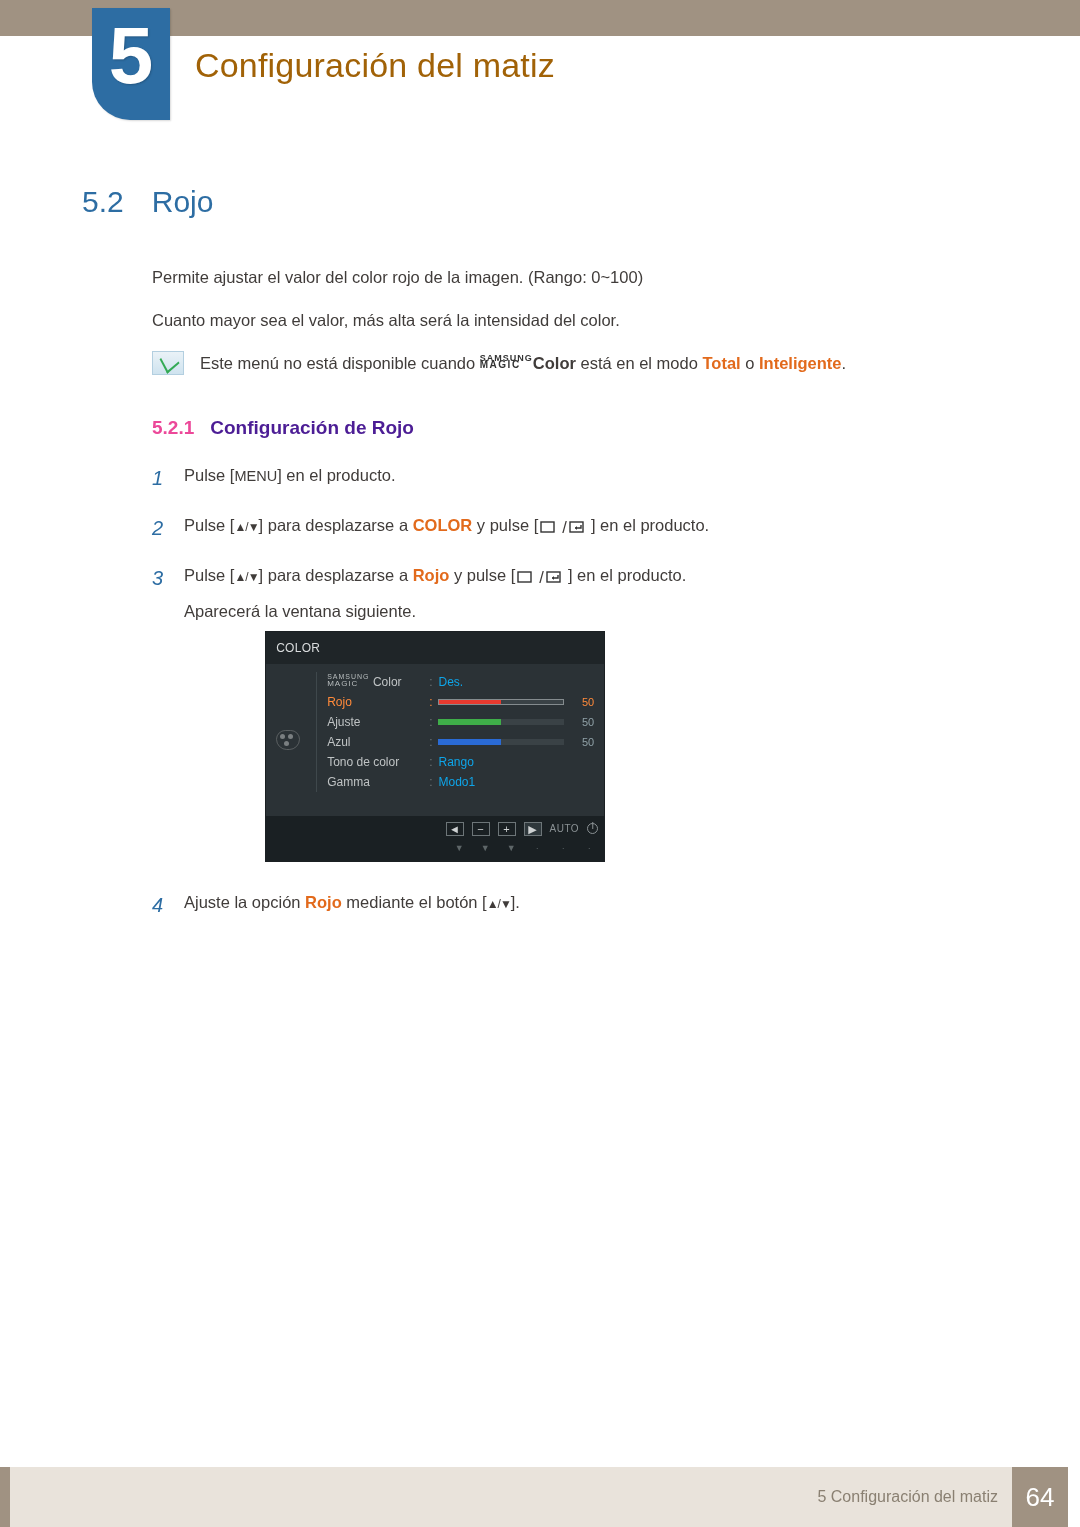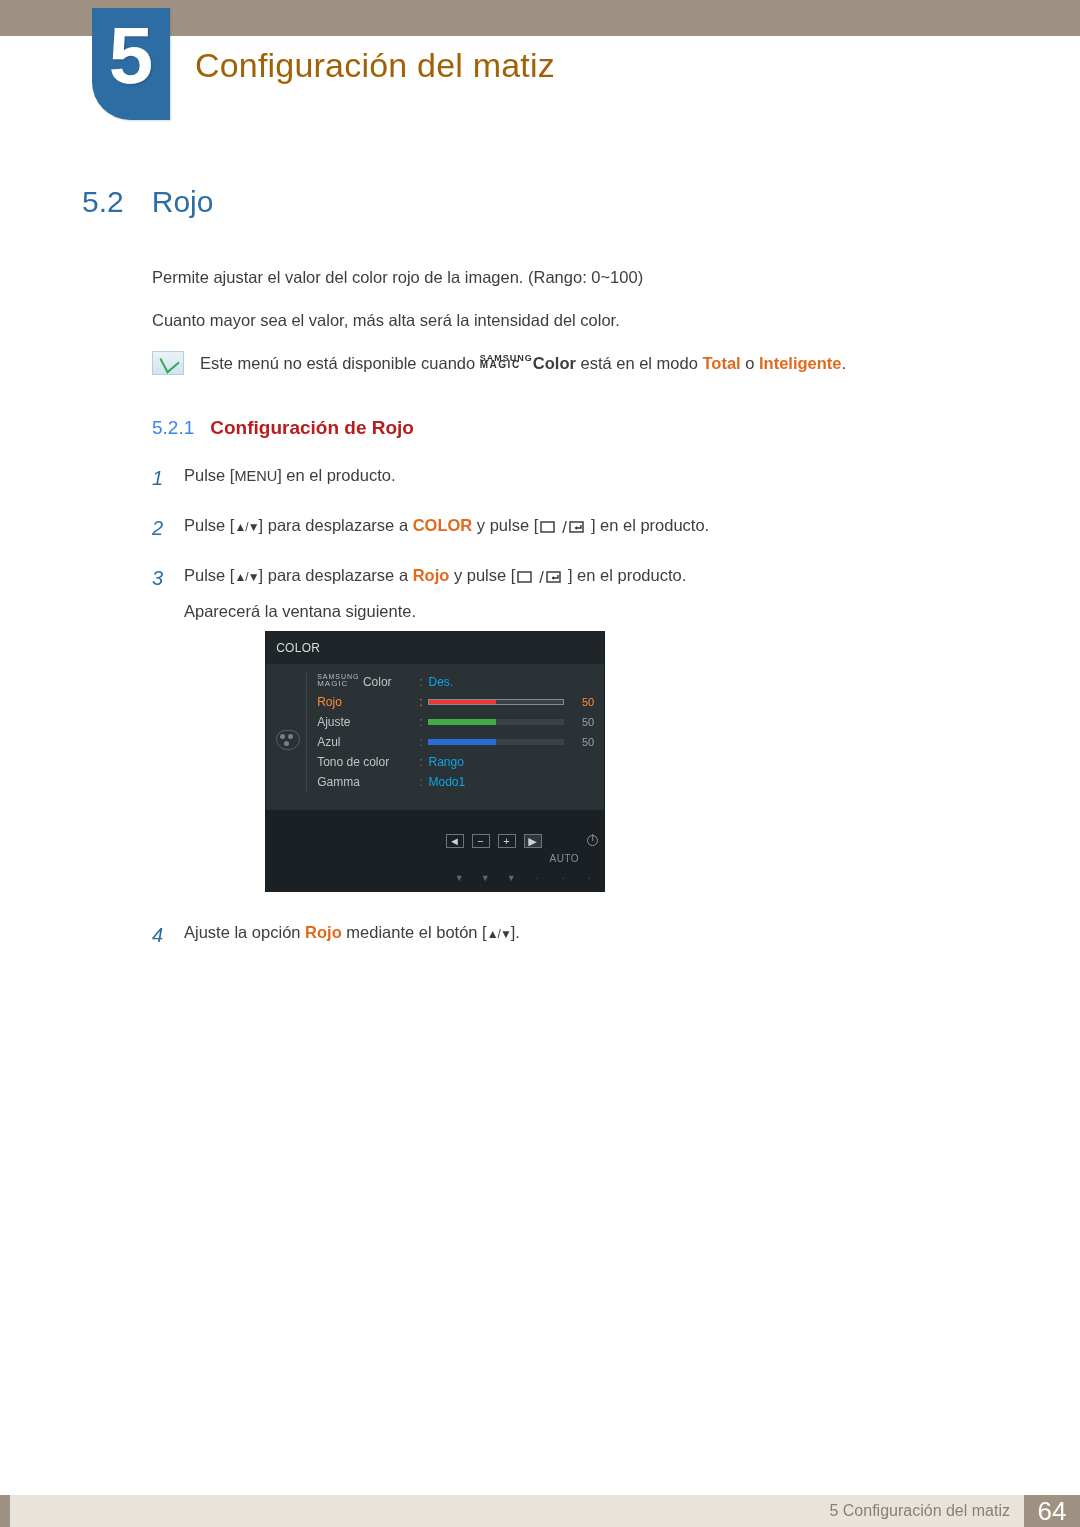--- a/index.html
+++ b/index.html
@@ -55,41 +55,41 @@
   }
   .note-icon::after {
     content:""; position:absolute; right:4px; bottom:2px;
     width:14px; height:14px; border-bottom:2px solid #3a5; border-left:2px solid #3a5;
     transform: rotate(-40deg) skewX(-12deg) translateY(-3px);
   }
   .magic-inline { font-size: 10px; letter-spacing:1.5px; font-weight:bold; color:#333; line-height:.6; display:inline-block; vertical-align:baseline; position:relative; top:-1px;}
   .magic-inline .t { font-size:9px; display:block; letter-spacing:1px;}
   .orange { color: #e26a1c; font-weight: 600; }
   .subsec-row { margin-left: 70px; margin-top: 42px; display:flex; gap:16px; align-items:baseline;}
-  .subsec-num { font-size: 19px; color:#3b82f6; font-weight:400; }
-  .subsec-title { font-size: 19px; color:#b91c1c; font-weight:600; }
+  .subsec-num { font-size: 19px; color:#ec4899; font-weight:700; }
+  .subsec-title { font-size: 19px; color:#4c1d95; font-weight:600; }
   ol.steps { margin-left: 70px; margin-top: 22px; list-style:none; font-size:16.5px; color:#403c3a;}
   ol.steps > li { display:flex; gap:14px; margin-bottom:16px; line-height:1.7; align-items:flex-start;}
   ol.steps .step-n { font-style: italic; color:#2d6da3; font-size:20px; width:18px; flex-shrink:0;}
   .kbd { font-family: Arial; font-size:14.5px;}
   .updown { font-size:12px; letter-spacing:-1px;}
   .src-ent {
     display:inline-flex; align-items:center; gap:2px; vertical-align:middle; margin:0 2px;
   }
   .src-ent svg { width:20px; height:14px; }
   .osd {
     margin: 6px auto 10px auto;
     width: 340px;
     background:#2b3236;
     color:#cfd2d3;
     font-size:12px;
     border:1px solid #1b2023;
   }
   .osd-header { padding:6px 10px; background:#1f2528; color:#d9dcdd; font-size:12px; letter-spacing:.3px;}
-  .osd-body { padding:8px 10px 18px 10px; display:flex; gap:0;}
+  .osd-body { padding:8px 10px 24px 10px; display:flex; gap:10px;}
   .osd-left { width:30px; padding-top:58px;}
   .osd-palette {
     width:24px; height:20px; border:1px solid #5a5f61; border-radius:12px 12px 14px 14px;
     position:relative;
   }
   .osd-palette::before{
     content:""; position:absolute; left:3px; top:3px; width:5px;height:5px;border-radius:50%; background:#7a7f81;
     box-shadow: 8px 0 #7a7f81, 4px 7px #7a7f81;
   }
   .osd-list { flex:1; border-left:1px solid #3f484c; padding-left:10px;}
@@ -108,25 +108,25 @@
   .osd-num { color:#ff8a3a; width:24px; text-align:right; font-size:11px;}
   .osd-num.dim { color:#8fa0a6;}
   .magic-osd { font-size:8px; letter-spacing:1px; color:#b8bdbe; line-height:.9; display:inline-block;}
   .magic-osd .t{ font-size:7px; display:block;}
   .osd-footer {
     background:#1a2023; padding:4px 6px; display:flex; justify-content:flex-end; gap:8px; align-items:center;
     font-size:10px; color:#8a9194;
   }
   .osd-fb { width:18px; height:14px; border:1px solid #6d7578; display:flex;align-items:center;justify-content:center; font-size:11px; color:#cfd2d3;}
   .osd-fb.play{ background:#2f383c;}
-  .osd-auto{ font-size:10px; letter-spacing:.5px;margin-top:36px;}
+  .osd-auto{ font-size:10px; letter-spacing:.5px;}
   .osd-sub { display:flex; justify-content:flex-end; gap:8px; padding:0 6px 4px 6px; background:#1a2023; font-size:9px; color:#5e6668;}
   .osd-sub span{ width:18px; text-align:center;}
   .page-footer {
-    position:absolute; left:0; right:0; bottom:0; height:32px;
+    position:absolute; left:0; right:12px; bottom:0; height:60px;
     display:flex; align-items:stretch;
   }
   .pf-spacer{ flex:1; background:#e9e3db; }
   .pf-spacer::before{
     content:""; display:block; width:10px; height:100%; background:#a09282;
   }
   .pf-caption{ display:flex; align-items:center; padding:0 14px; background:#e9e3db; color:#8a8072; font-size:16px;}
   .pf-num{ width:56px; background:#a09282; color:#fff; display:flex;align-items:center;justify-content:center; font-size:26px;}
   .pwr { display:inline-block; width:11px;height:11px;border:1.5px solid #8a9194;border-radius:50%;position:relative;}
   .pwr::after{content:"";position:absolute;left:50%;top:-2px;width:1.5px;height:7px;background:#8a9194;transform:translateX(-50%);}

